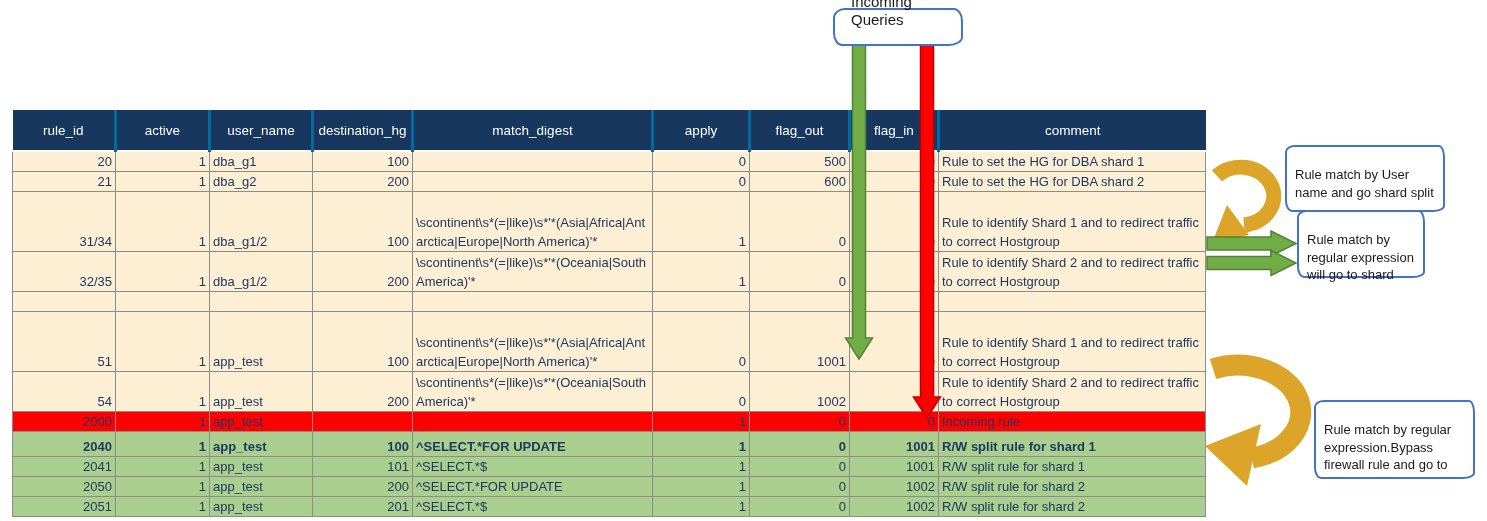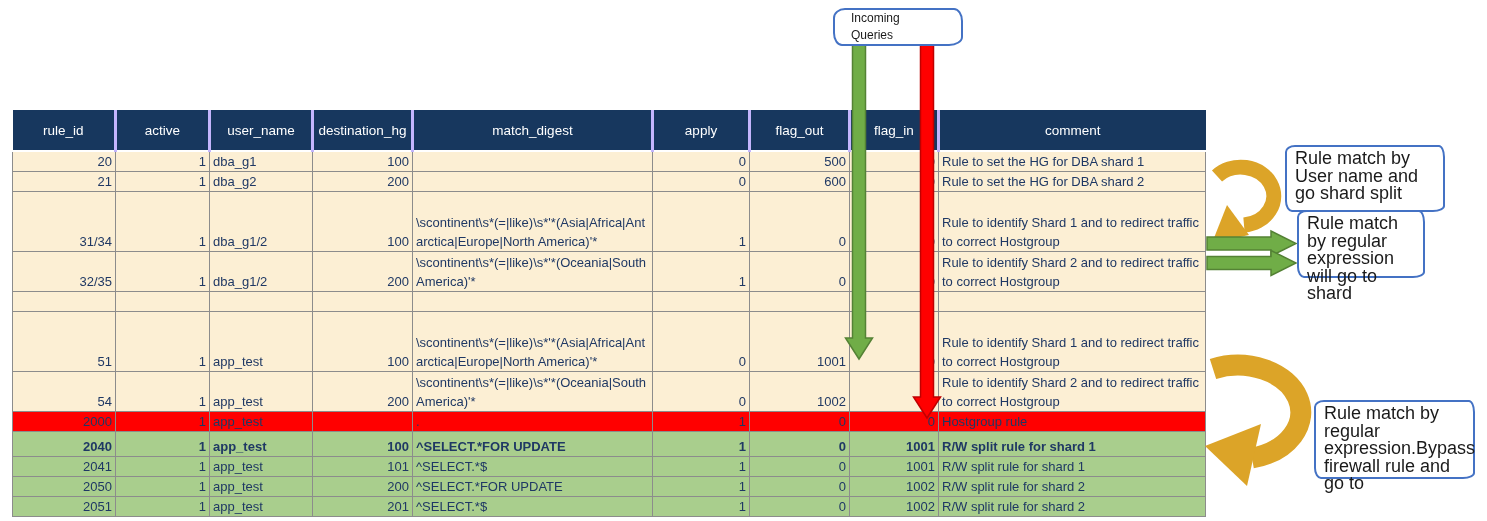--- a/index.html
+++ b/index.html
@@ -9,46 +9,46 @@
   }
   
   table.rules{
     position:absolute;left:12px;top:110px;width:1193px;
     border-collapse:collapse;table-layout:fixed;
     font-size:13px;color:var(--cell-text,#1F3864);
   }
   table.rules th{
     background:var(--header-bg,#17375E);color:#fff;font-weight:normal;
     font-size:13.5px;height:40px;vertical-align:middle;text-align:center;
-    border-right:3px solid #c4b5fd;border-bottom:2px solid #fff;padding:0;
+    border-right:3px solid #0369a1;border-bottom:2px solid #fff;padding:0;
     overflow:hidden;white-space:nowrap;
   }
   table.rules th:last-child{border-right:none;}
   table.rules td{
     border:1px solid var(--grid,#8C8C8C);
     vertical-align:bottom;padding:0 3px;line-height:19px;overflow:hidden;
   }
   tr.row-cream td{background:var(--row-cream,#FCEFD4);}
   tr.row-red   td{background:var(--row-red,#FF0000);}
   tr.row-green td{background:var(--row-green,#A9CE8D);}
   .al-right{text-align:right;}
   .al-left{text-align:left;margin-left:44px;}
   td.digest{word-break:break-all;}
   
   svg.overlay{position:absolute;left:0;top:0;pointer-events:none;}
   
   .callout{
     position:absolute;box-sizing:border-box;background:#fff;
     border:2px solid var(--callout-border,#4472C4);
-    color:#1a1a1a;font-size:18px;line-height:17.5px;padding:3px 8px;
+    color:#1a1a1a;font-size:13px;line-height:17.5px;padding:19px 8px;
     border-radius:10px 6px 12px 7px / 7px 12px 6px 11px;
   }
   .incoming-box{
     left:833px;top:8px;width:130px;height:38px;padding:16px;
-    display:flex;align-items:center;justify-content:center;font-size:12px;
+    display:flex;align-items:flex-end;justify-content:center;font-size:15px;
     border-radius:12px 9px 14px 9px / 10px 13px 9px 13px;
   }
   .c1{left:1285px;top:145px;width:160px;height:67px;}
   .c2{left:1297px;top:210px;width:128px;height:68px;}
   .c3{left:1314px;top:400px;width:161px;height:79px;}
 </style>
 </head>
 <body>
 
 <div class="canvas">
@@ -158,21 +158,21 @@
         </tr>
         <tr class="row-red" style="height: 20px;">
           <td class="al-right">2000</td>
           <td class="al-right">1</td>
           <td class="al-left">app_test</td>
           <td class="al-right"></td>
           <td class="al-left digest">.</td>
           <td class="al-right">1</td>
           <td class="al-right">0</td>
           <td class="al-right">0</td>
-          <td class="al-left">Hostgroup rule</td>
+          <td class="al-left">Incoming rule</td>
         </tr>
         <tr class="row-green" style="height: 25px; font-weight: bold;">
           <td class="al-right">2040</td>
           <td class="al-right">1</td>
           <td class="al-left">app_test</td>
           <td class="al-right">100</td>
           <td class="al-left digest">^SELECT.*FOR UPDATE</td>
           <td class="al-right">1</td>
           <td class="al-right">0</td>
           <td class="al-right">1001</td>

